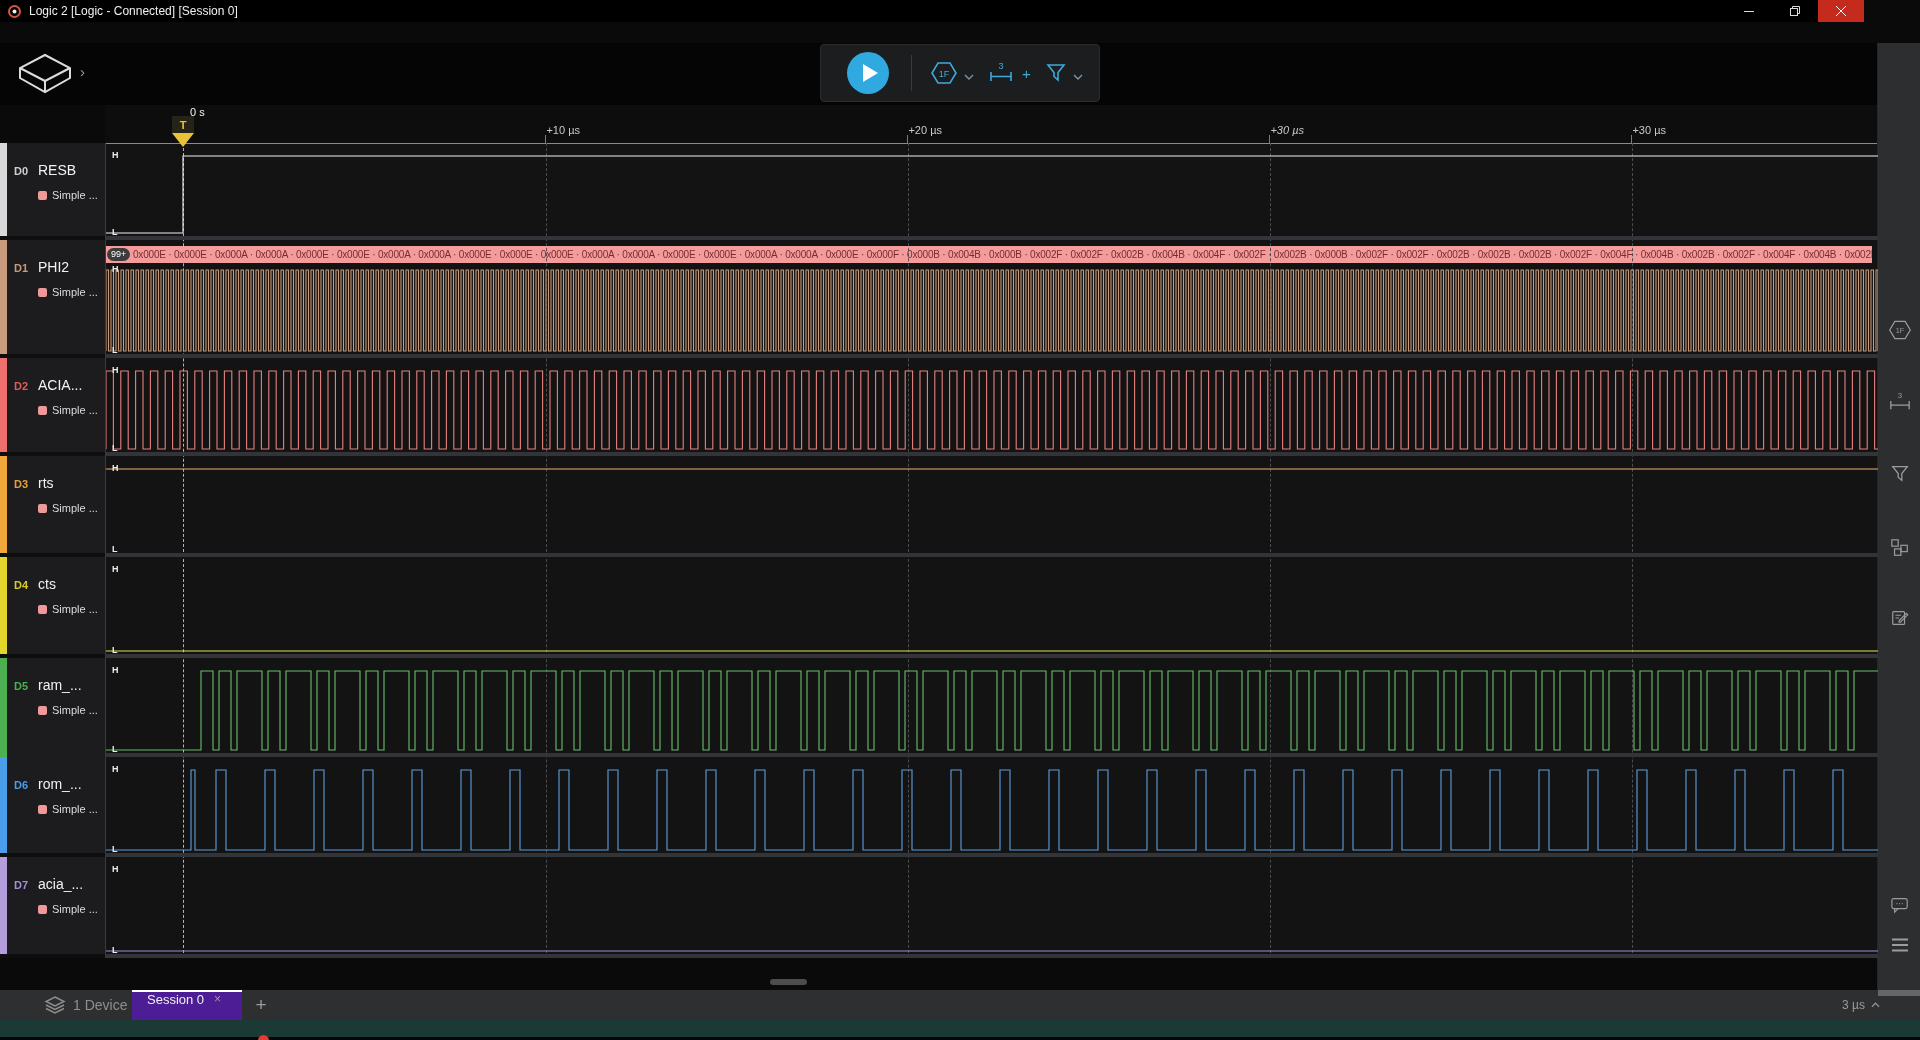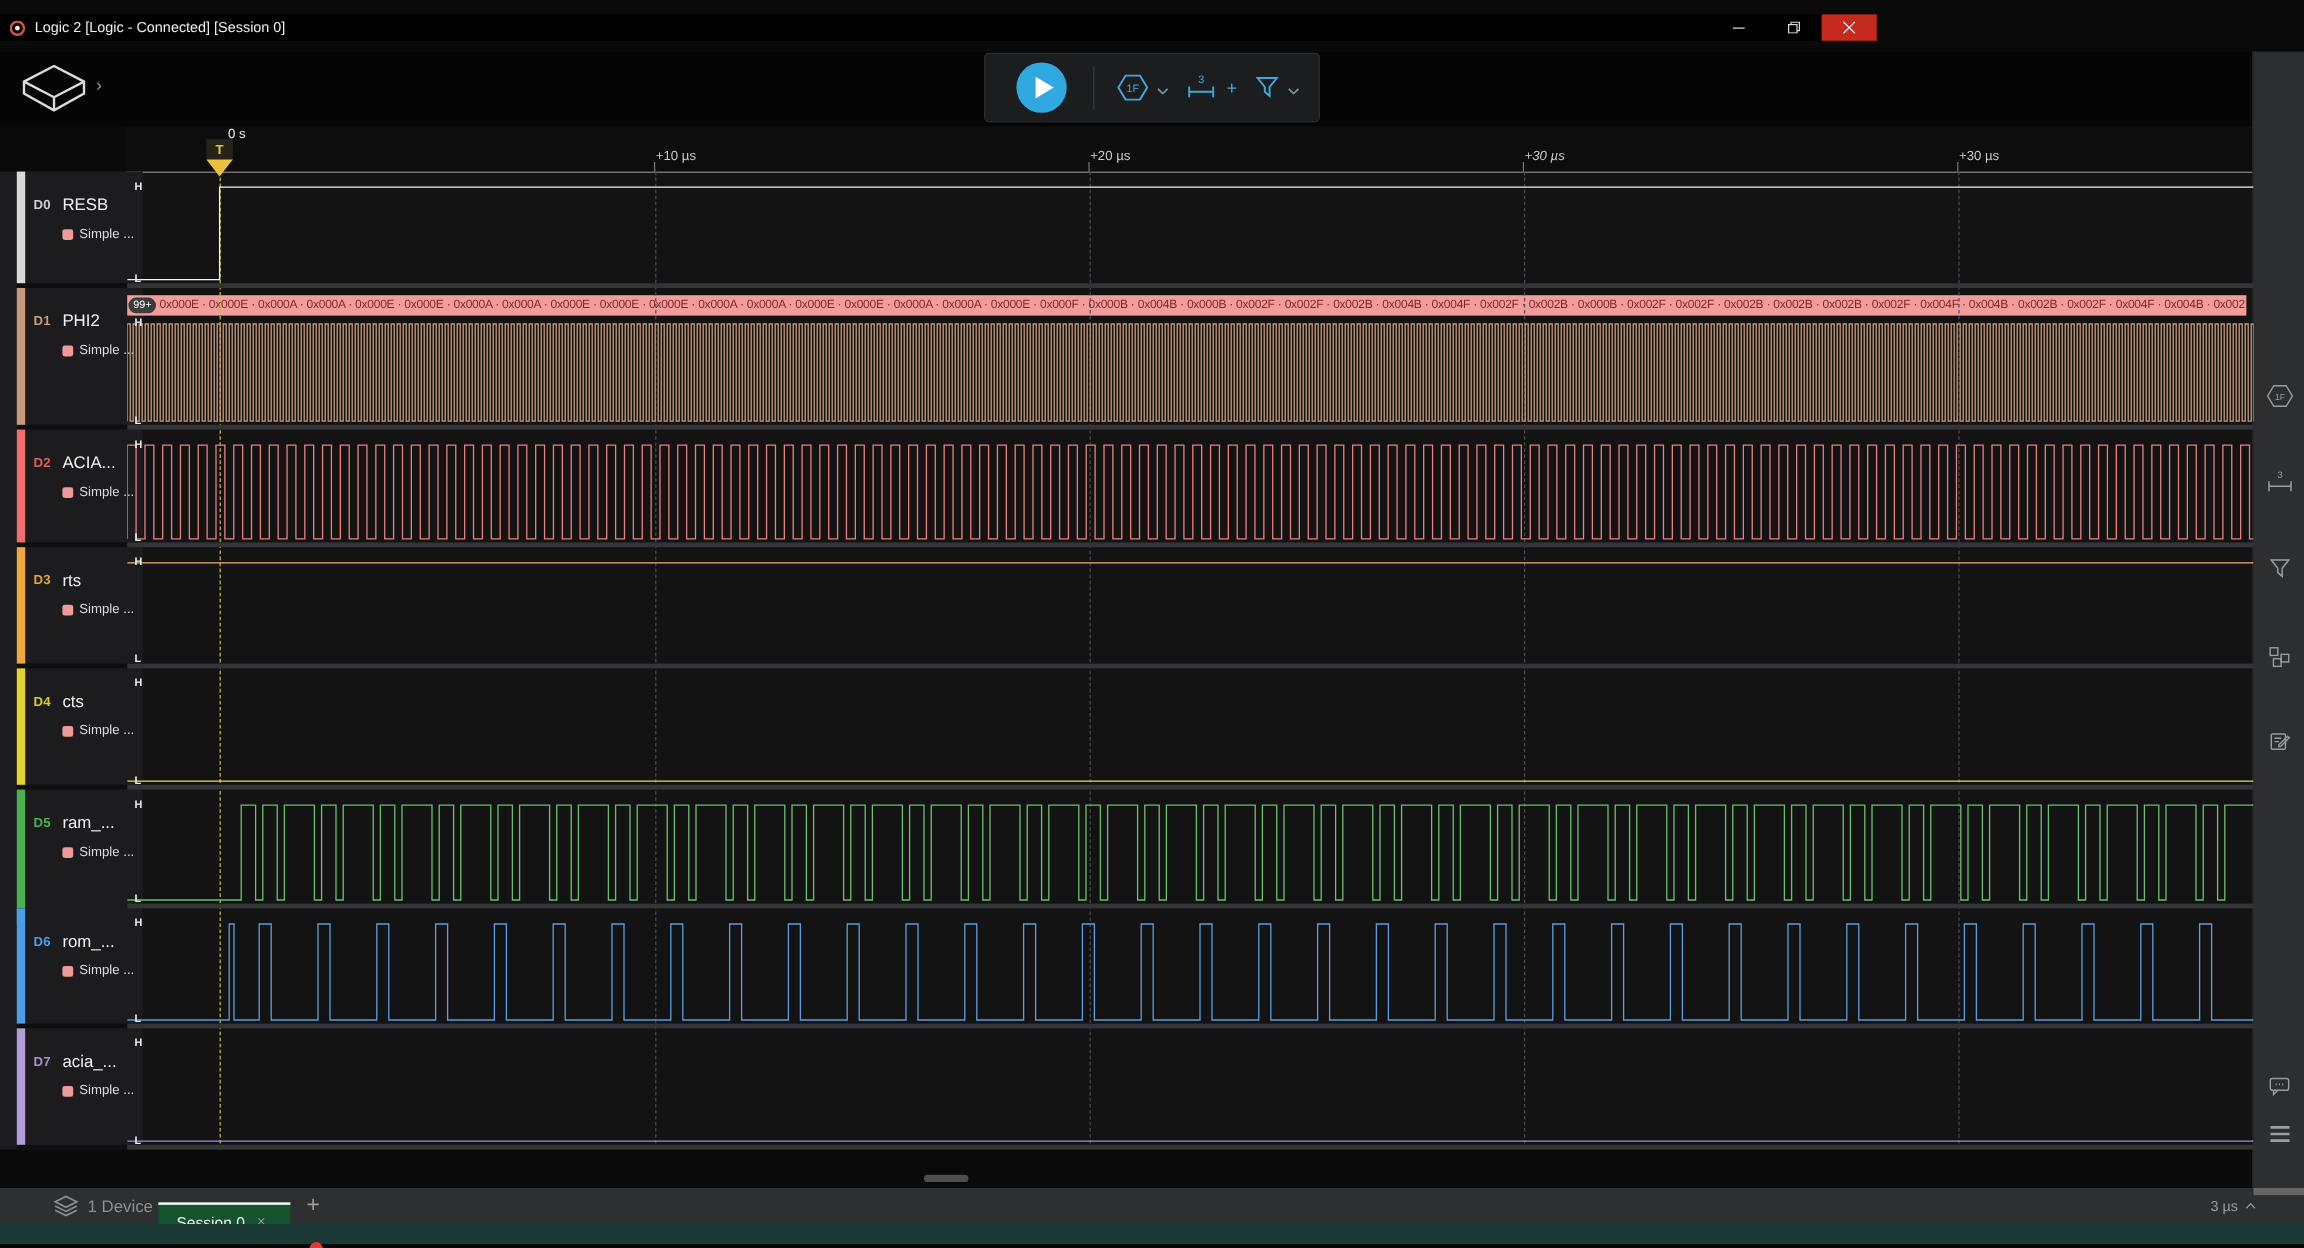--- a/index.html
+++ b/index.html
@@ -1,19 +1,19 @@
 <!DOCTYPE html>
 <html><head>
 <meta charset="utf-8">
 <style>
   html,body{margin:0;padding:0;background:#000;}
   #app{position:relative;width:1920px;height:1040px;overflow:hidden;background:#0a0a0a;
        font-family:"Liberation Sans",sans-serif;color:#e6e6e6;}
   
-  #titlebar{position:absolute;left:0;top:12px;width:1564px;height:22px;background:#000;display:flex;align-items:center;}
+  #titlebar{position:absolute;left:0;top:0;width:1864px;height:22px;background:#000;display:flex;align-items:center;}
   #titlebar .app-ic{margin:0 8px 0 8px;display:flex;}
   #titlebar .ttl{font-size:12px;color:#f0f0f0;}
   #wincontrols{position:absolute;right:0;top:0;height:22px;display:flex;}
   .wbtn{width:46px;height:22px;display:flex;align-items:center;justify-content:center;color:#dcdcdc;font-size:11px;}
   .wbtn.close{background:#c42b1c;color:#fff;}
   
   #menubar{position:absolute;left:0;top:22px;width:1920px;height:21px;background:#000;display:flex;align-items:center;gap:0;}
   .mitem{padding:0 10px;font-size:12px;color:#e0e0e0;}
   
   #topstrip{position:absolute;left:0;top:43px;width:1920px;height:62px;background:#050505;}
@@ -30,21 +30,21 @@
   #ruler{position:absolute;left:105px;top:105px;width:1773px;height:38px;background:#0d0d0d;border-bottom:1px solid #8a8a8a;}
   .tick-label{position:absolute;top:19px;width:70px;margin-left:-35px;text-align:right;font-size:11px;color:#c9c9c9;}
   .tick-mark{position:absolute;bottom:0;width:1px;height:8px;background:#7a7a7a;}
   #zero-label{position:absolute;font-size:11px;color:#f2f2f2;}
   #trig-box{position:absolute;width:22px;height:17px;background:#262419;display:flex;align-items:center;justify-content:center;color:#e8c33a;font-size:11px;font-weight:bold;}
   #trig-tri{position:absolute;width:0;height:0;border-left:11px solid transparent;border-right:11px solid transparent;border-top:14px solid #e8c33a;}
   .gridline{position:absolute;width:0;border-left:1px dashed #4a4c4e;}
   #trigline{position:absolute;width:0;border-left:1px dashed #cdbd4a;}
   
   #labels{position:absolute;left:0;top:143px;width:105px;height:815px;background:#1c1c1e;border-right:1px solid #3a3a3c;}
-  .lrow{position:absolute;left:0;width:105px;box-sizing:border-box;border-bottom:4px solid #0e0e0e;background:#1c1c1e;margin-left:14px;}
+  .lrow{position:absolute;left:0;width:105px;box-sizing:border-box;border-bottom:4px solid #0e0e0e;background:#1c1c1e;}
   .stripe{position:absolute;left:0;top:0;bottom:0;width:7px;}
   .cid{position:absolute;left:14px;top:22px;font-size:11px;font-weight:bold;}
   .cname{position:absolute;left:38px;top:19px;font-size:14px;color:#f2f2f2;}
   .arow{position:absolute;left:38px;top:46px;display:flex;align-items:center;gap:5px;}
   .adot{width:9px;height:9px;border-radius:2px;background:#ef9a9a;display:inline-block;}
   .arow em{font-style:normal;font-size:11px;color:#dcdcdc;}
   
   #plotbg{position:absolute;left:106px;top:143px;width:1772px;height:815px;background:#131313;}
   .wrow{position:absolute;left:106px;}
   .wrow svg{display:block;}
@@ -52,21 +52,21 @@
   .rowdiv{position:absolute;left:106px;width:1772px;height:4px;background:#323438;}
   #annbar{position:absolute;left:106px;top:246px;height:17px;width:1766px;background:#f49c9c;overflow:hidden;white-space:nowrap;box-sizing:border-box;padding-left:27px;font-size:10px;line-height:17px;color:#7c2b2b;letter-spacing:-0.2px;}
   #annbadge{position:absolute;left:107px;top:248px;height:13px;padding:0 4px;background:#3c3c3c;border-radius:7px;color:#fff;font-size:9px;line-height:13px;z-index:3;}
   
   #rail{position:absolute;right:0;top:43px;width:42px;height:947px;background:#2c2e30;border-left:1px solid #242628;}
   .rail-ic{position:absolute;left:10px;width:24px;height:24px;color:#9a9da0;display:flex;align-items:center;justify-content:center;}
   
   #statusbar{position:absolute;left:0;top:990px;width:1920px;height:30px;background:#2e2f31;}
   #devgroup{position:absolute;left:44px;top:0;height:30px;display:flex;align-items:center;gap:7px;color:#8f8f8f;}
   #devgroup .dlabel{font-size:14px;}
-  #sessiontab{position:absolute;left:132px;top:0;width:110px;height:30px;background:#14532d;border-top:2px solid #fff;box-sizing:border-box;display:flex;align-items:center;margin-top:12px;}
+  #sessiontab{position:absolute;left:132px;top:0;width:110px;height:30px;background:#4c1d95;border-top:2px solid #fff;box-sizing:border-box;display:flex;}
   #sessiontab .tname{font-size:13px;color:#f0f0f0;margin-left:15px;}
   #sessiontab .tclose{font-size:12px;color:#9a9a9a;margin-left:10px;}
   #newtab{position:absolute;left:248px;top:2px;width:26px;height:26px;color:#9a9a9a;font-size:19px;display:flex;align-items:center;justify-content:center;}
   #zoomctl{position:absolute;right:40px;top:0;height:30px;display:flex;align-items:center;gap:6px;color:#9c9c9c;font-size:12px;}
   #scroll-thumb{position:absolute;left:770px;top:979px;width:37px;height:6px;border-radius:3px;background:#4d4d4d;}
   #scroll-corner{position:absolute;right:0;top:990px;width:42px;height:6px;background:#666;}
   #tealstrip{position:absolute;left:0;top:1020px;width:1920px;height:17px;background:#1b3a35;}
   #blackedge{position:absolute;left:0;top:1037px;width:1920px;height:3px;background:#060606;}
   #reddot{position:absolute;left:258px;top:1035px;width:11px;height:11px;border-radius:50%;background:#e53935;}
   svg text{font-family:"Liberation Sans",sans-serif;}

